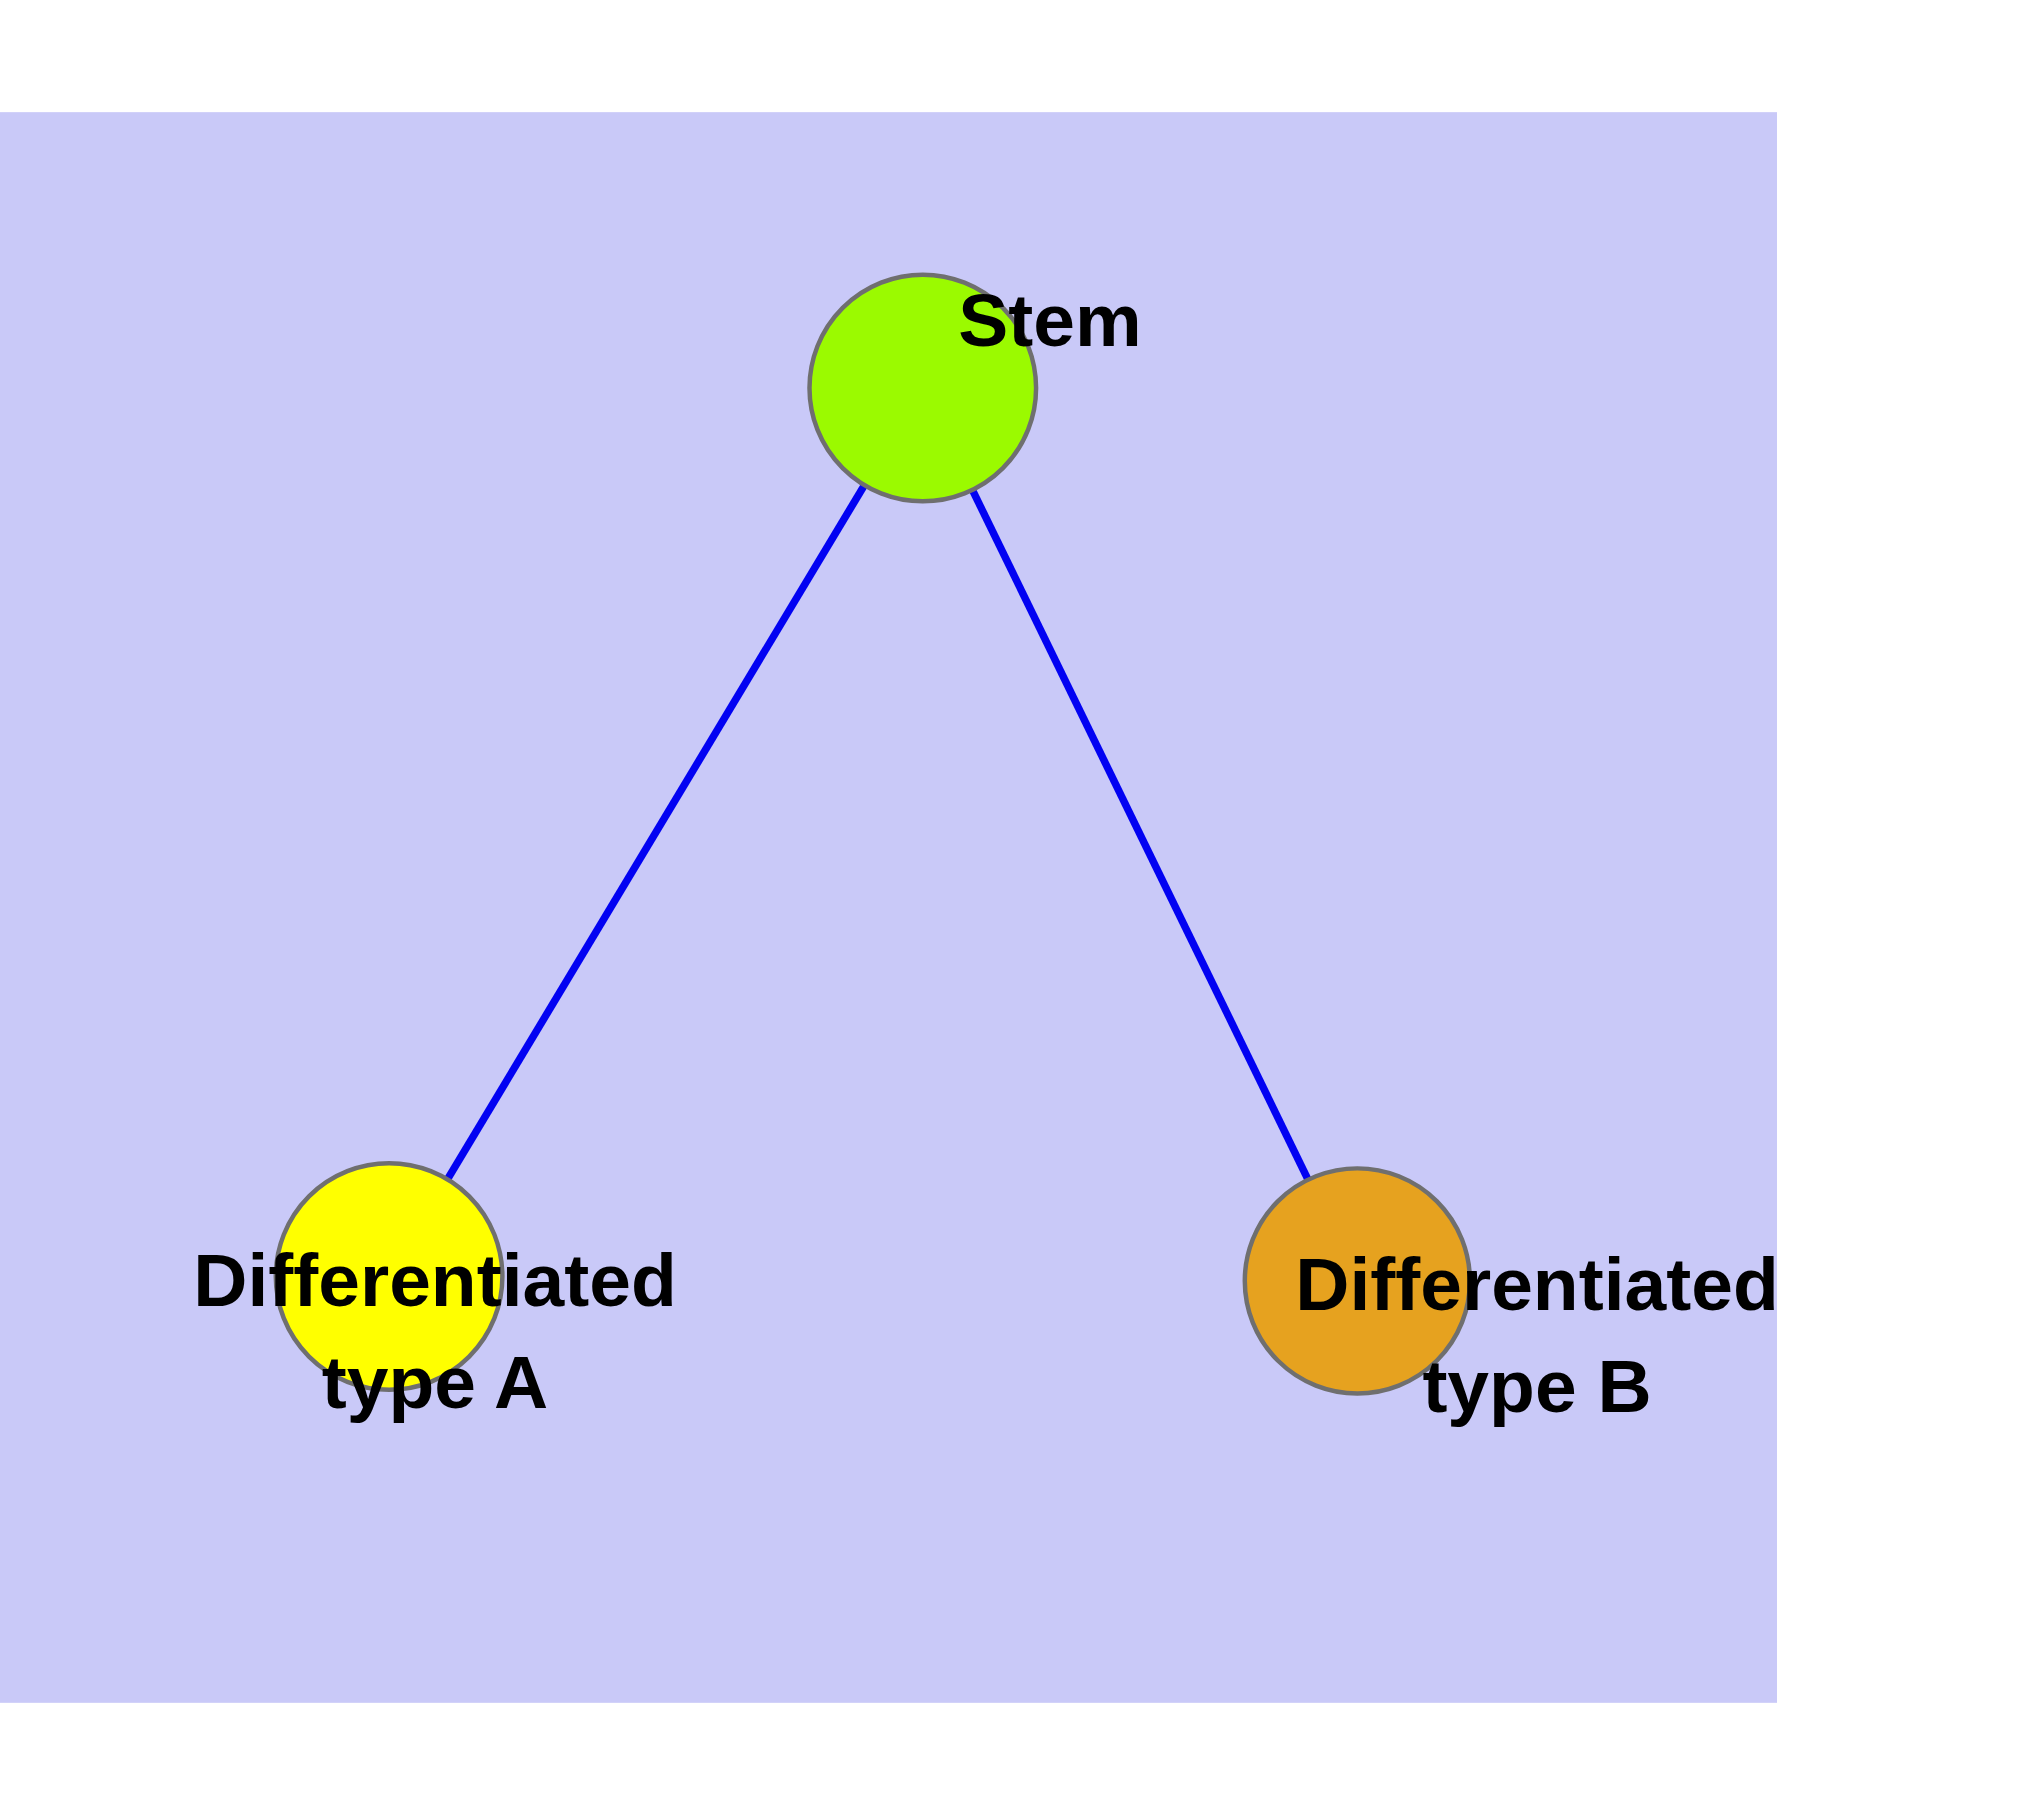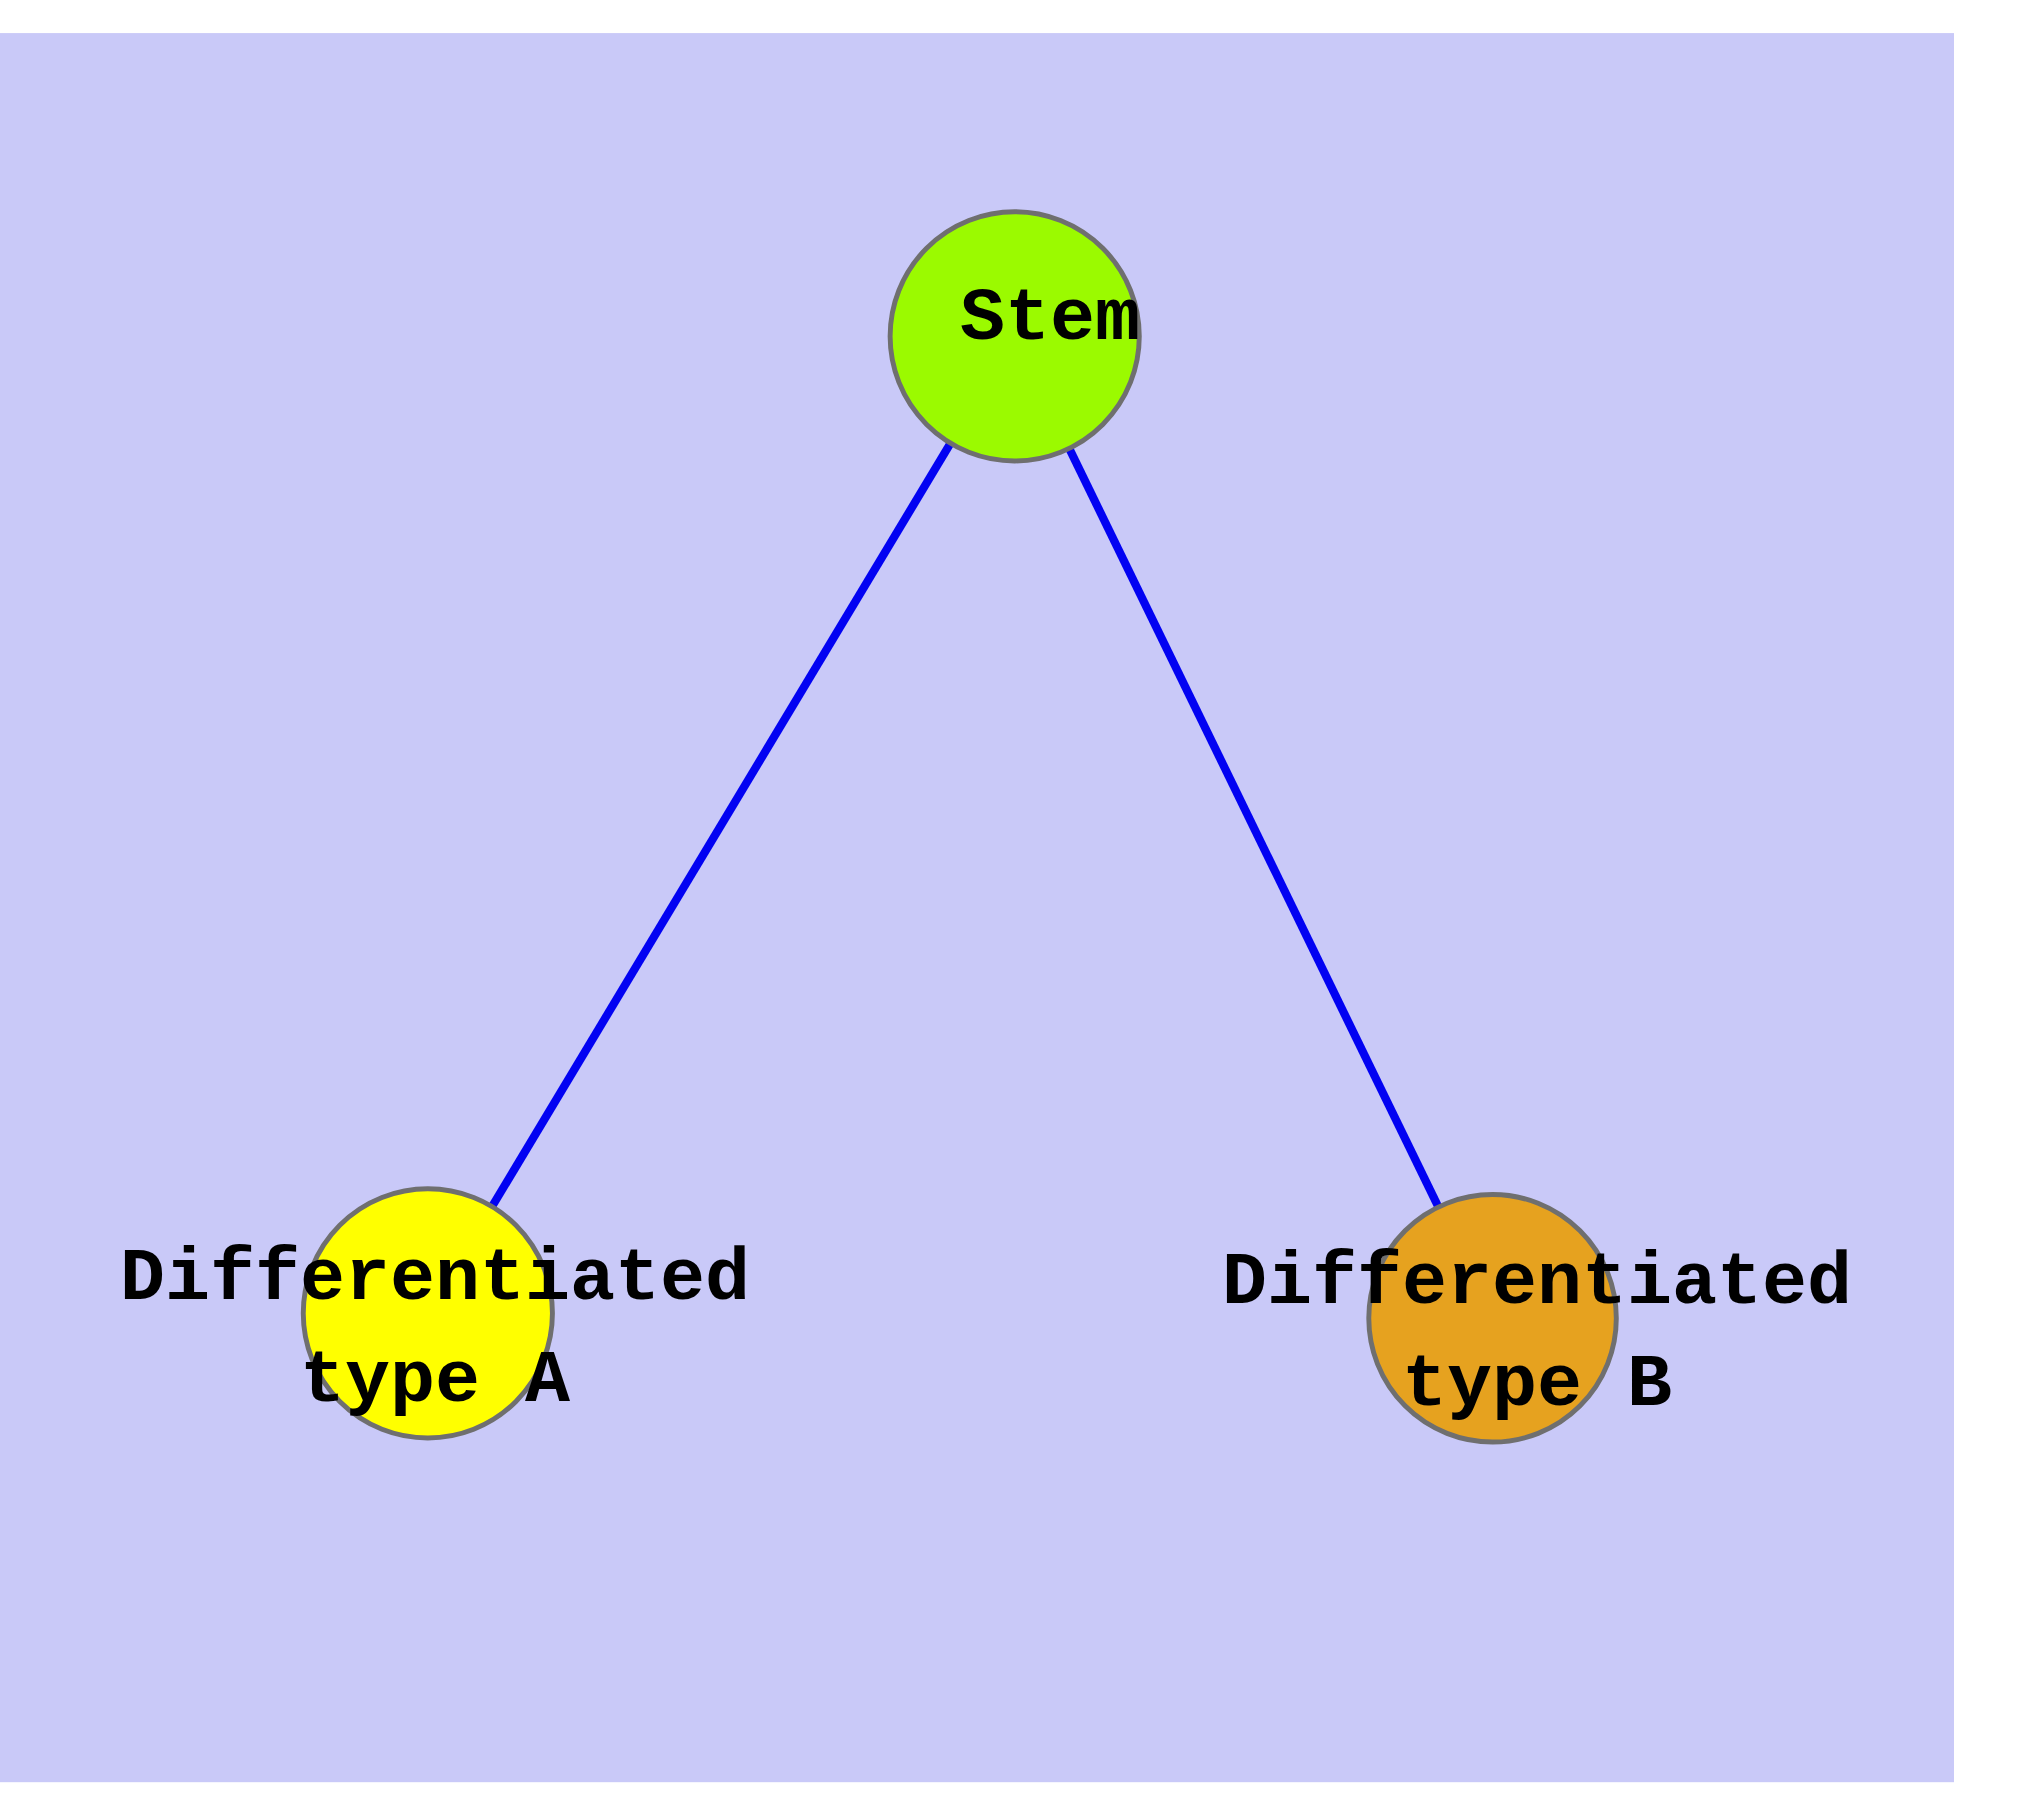--- a/index.html
+++ b/index.html
@@ -2,24 +2,24 @@
 <html style="font-size:13.6px"><head>
 <meta charset="utf-8">
 <style>
   html, body {
     margin: 0;
     padding: 0;
     background: #ffffff;
   }
   #canvas {
     position: relative;
-    width: 1954px;
+    width: 1777px;
     height: 1812px;
     overflow: hidden;
-    font-family: Liberation Mono, monospace;
+    font-family: Liberation Sans, sans-serif;
   }
   #graph-svg {
     position: absolute;
     left: 0;
     top: 0;
     width: 100%;
     height: 100%;
     display: block;
   }
   .edge {

